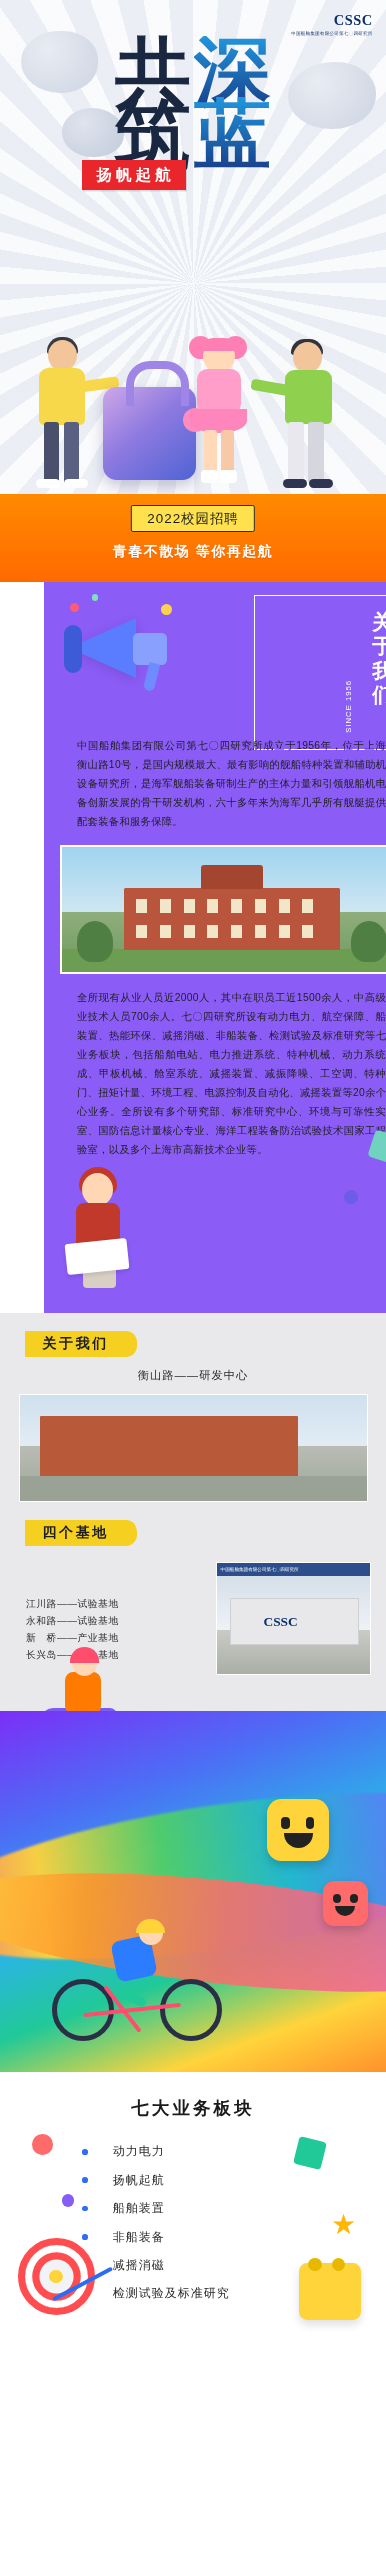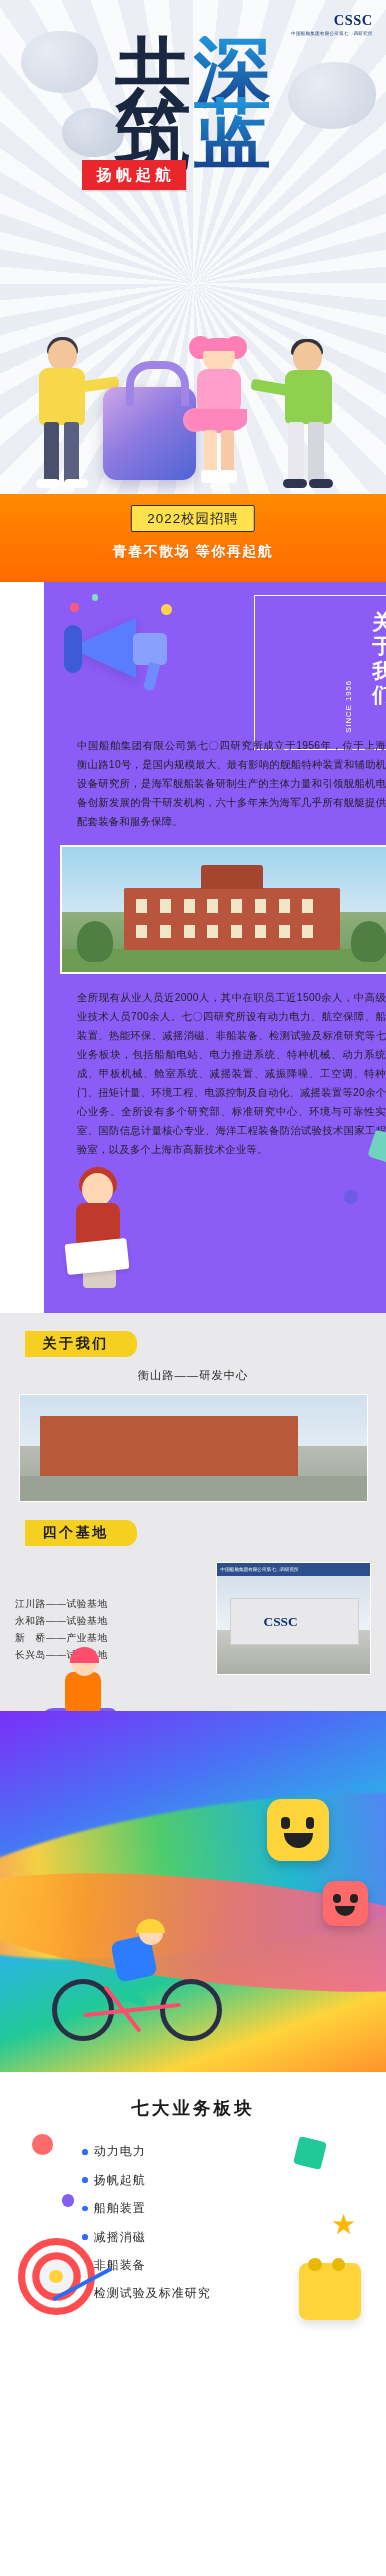--- a/index.html
+++ b/index.html
@@ -407,21 +407,21 @@
     background: #b85a3a; border-radius: 1px; }
   .cpf-road { position: absolute; left: 0; bottom: 0; width: 100%; height: 25px; background: #9aa296; }
 
   .bases-row {
     position: relative;
     margin-top: 15.5px;
     height: 129px;
   }
   .bases-list {
     position: absolute;
-    left: 15px; top: 33px;
+    left: 26px; top: 33px;
     font-size: 9.8px;
     line-height: 1.75;
     color: #2b2b2b;
     letter-spacing: 0.5px;
   }
   .bases-photo {
     position: absolute;
     right: 15.5px; top: 0;
     width: 155px; height: 113px;
     background: linear-gradient(180deg, #cfdbe6 0%, #eef2f6 60%, #c9ccc6 60%, #a9aea6 100%);
@@ -522,21 +522,21 @@
     font-family: "Liberation Serif", serif;
     margin-bottom: 17.5px;
   }
   .biz-list {
     margin: 0 auto;
     width: 222px;
   }
   .biz-item {
     display: flex;
     align-items: center;
-    gap: 6px;
+    gap: 25px;
     font-size: 12px;
     color: #2b2b2b;
     letter-spacing: 1px;
     padding: 5.7px 0;
   }
   .biz-dot {
     width: 5.7px; height: 5.7px; border-radius: 50%;
     background: #2f6df6; flex: none;
   }
   .biz-deco-target {
@@ -796,25 +796,25 @@
       <div class="biz-item">
         <span class="biz-dot"></span>
         <span>扬帆起航</span>
       </div>
       <div class="biz-item">
         <span class="biz-dot"></span>
         <span>船舶装置</span>
       </div>
       <div class="biz-item">
         <span class="biz-dot"></span>
-        <span>减摇消磁</span>
+        <span>非船装备</span>
       </div>
       <div class="biz-item">
         <span class="biz-dot"></span>
-        <span>非船装备</span>
+        <span>减摇消磁</span>
       </div>
       <div class="biz-item">
         <span class="biz-dot"></span>
         <span>检测试验及标准研究</span>
       </div>
     </div>
 
     <div class="biz-sq"></div>
     <div class="biz-star">★</div>
     <div class="biz-ball-1"></div>

